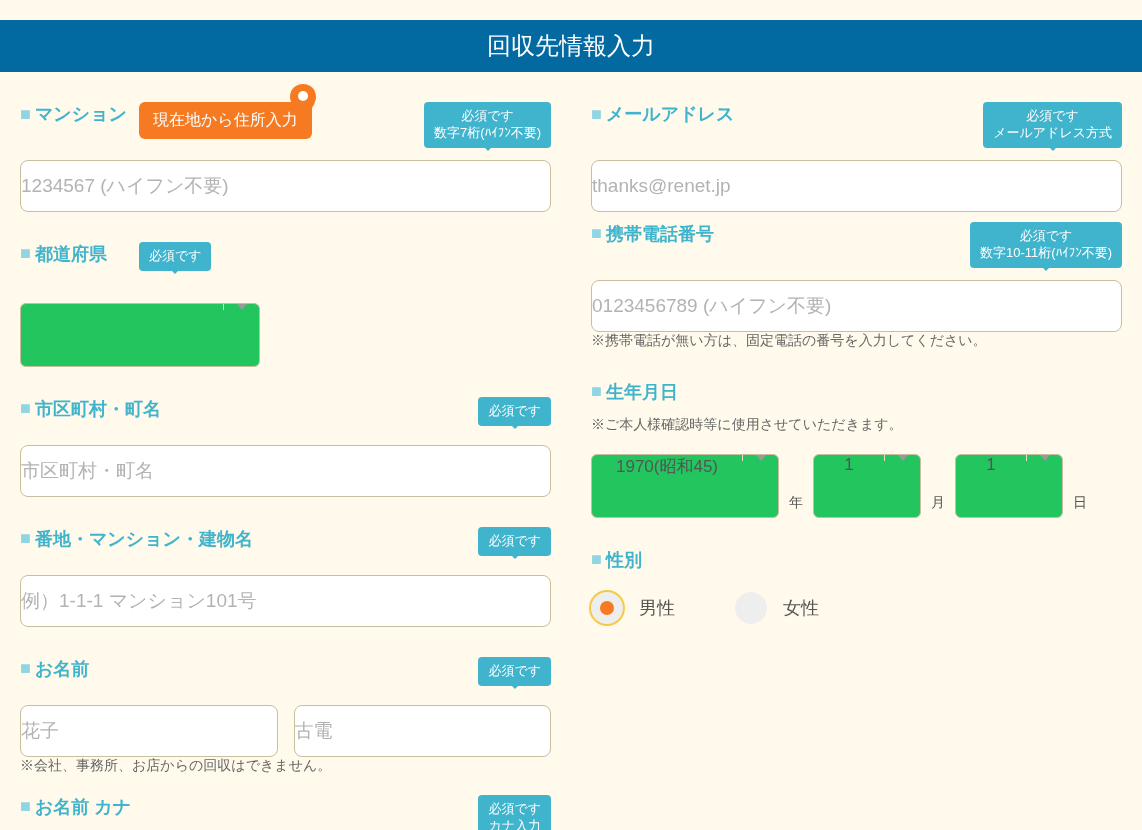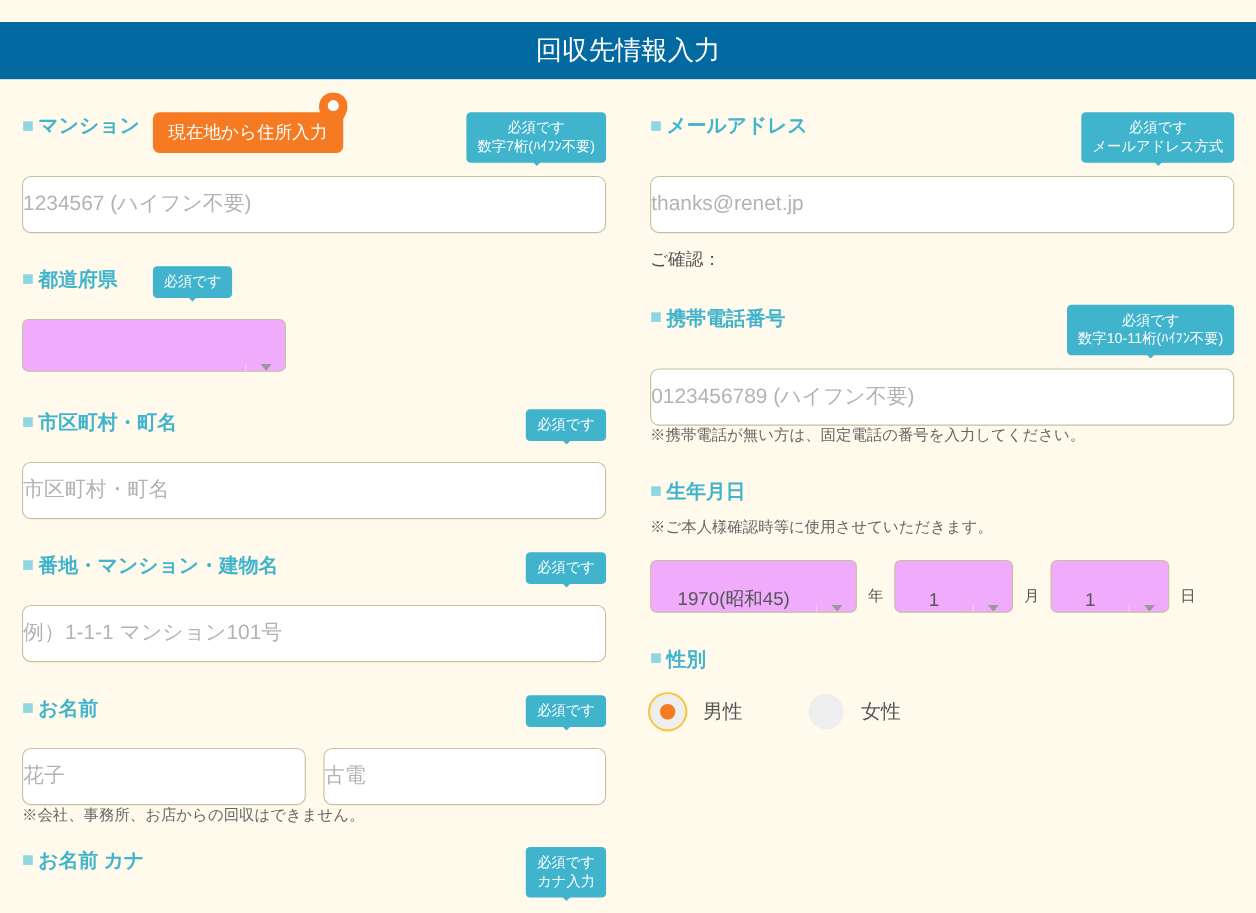--- a/index.html
+++ b/index.html
@@ -92,25 +92,25 @@
   .text-input::placeholder { color: #b3b3b3; }
   .name-row { display: flex; gap: 16px; }
   .name-row .text-input { flex: 1; min-width: 0; }
   .helper-text {
     font-size: 14px;
     color: #666;
   }
   .field-block { margin-bottom: 30px; }
   .select-wrap {
     display: inline-flex;
-    align-items: flex-end;
+    align-items: flex-start;
     border: 1px solid #c6bfa0;
     border-radius: 6px;
-    background: #f0abfc;
-    height: 48px;
+    background: #22c55e;
+    height: 64px;
   }
   .select-value {
     padding: 0 18px;
     display: flex;
     align-items: center;
     font-size: 17px;
     color: #555;
     min-width: 140px;
     justify-content: center;
   }
@@ -227,21 +227,20 @@
     <div class="col">
 
       <div class="field-block" style="margin-bottom:10px">
         <div class="label-row">
           <div class="section-label">メールアドレス</div>
           <div class="tooltip">
             <span>必須です</span><br><span>メールアドレス方式</span>
           </div>
         </div>
         <input class="text-input" placeholder="thanks@renet.jp" style="">
-        <div class="confirm-line">ご確認：</div>
       </div>
 
       <div class="field-block">
         <div class="label-row">
           <div class="section-label">携帯電話番号</div>
           <div class="tooltip">
             <span>必須です</span><br><span>数字10-11桁(ﾊｲﾌﾝ不要)</span>
           </div>
         </div>
         <input class="text-input" placeholder="0123456789 (ハイフン不要)" style="">

